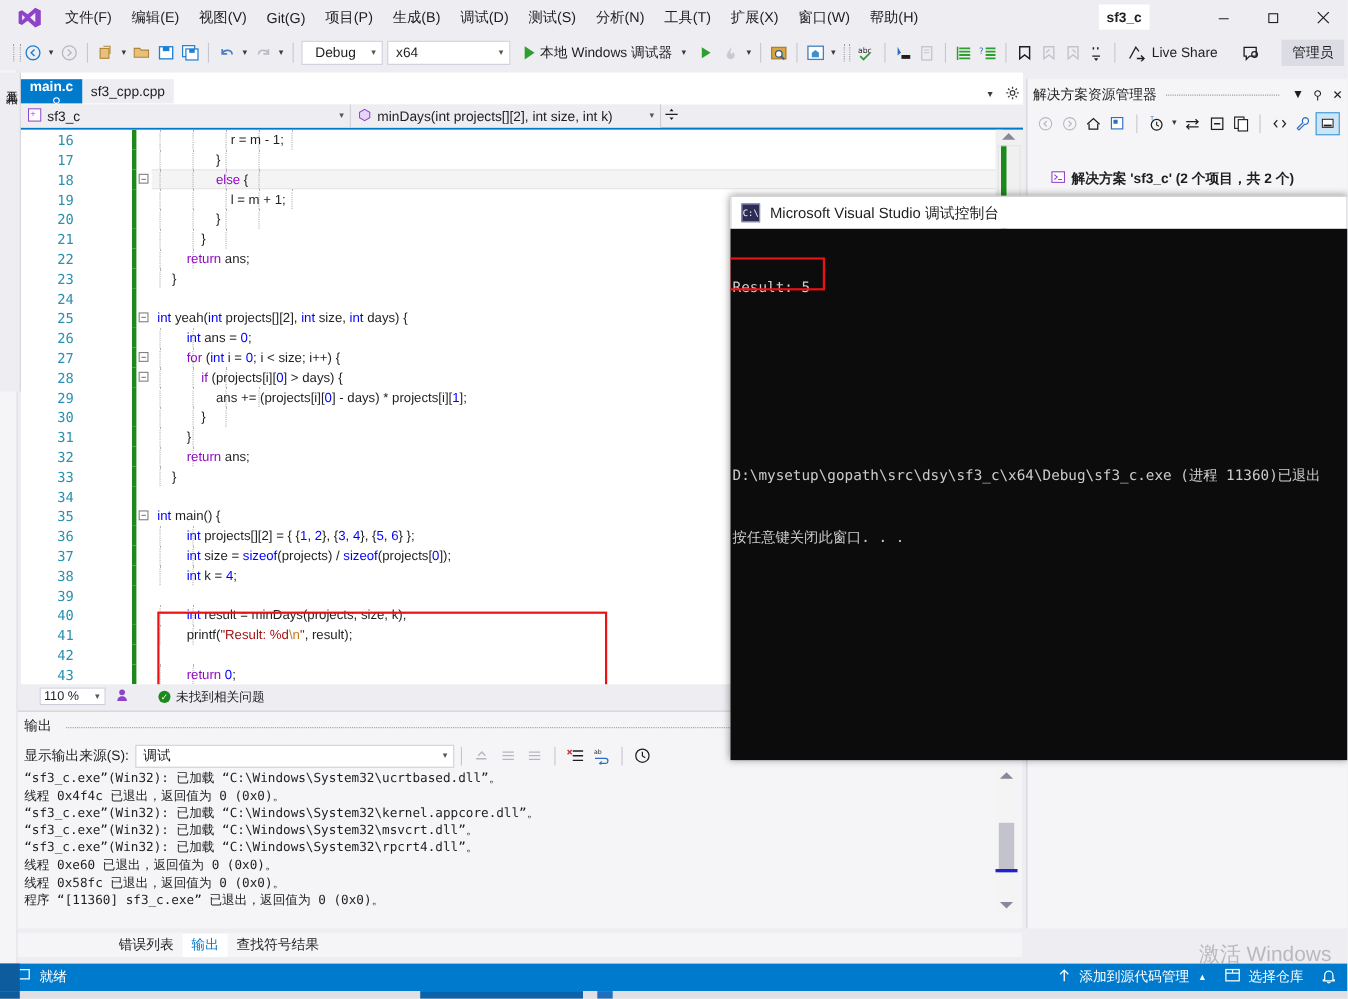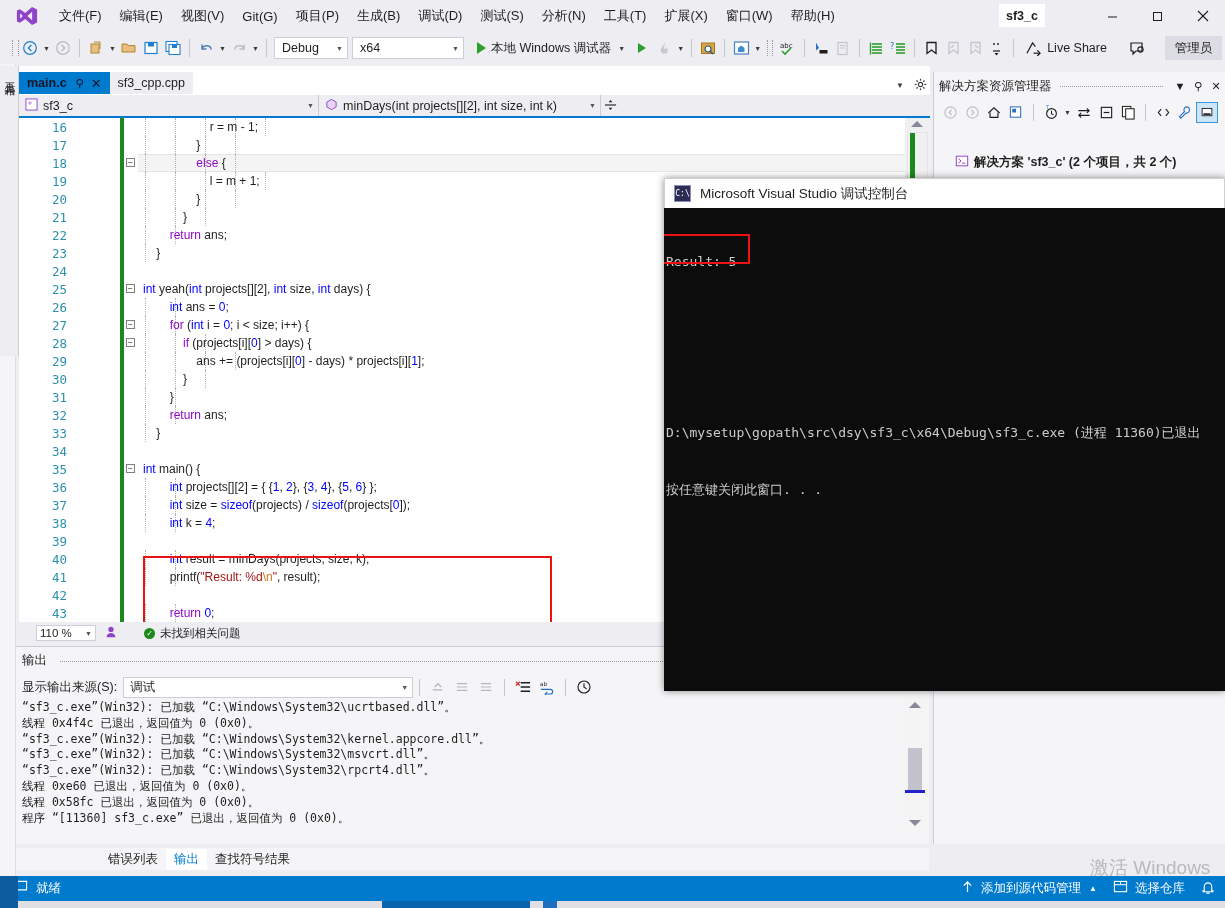--- a/index.html
+++ b/index.html
@@ -50,21 +50,21 @@
   
   .toolbox-tab { position:absolute; left:0; top:66px; width:19px; height:290px; background:#eeeef2;
                  border-right:1px solid #ccccd4; }
   .toolbox-tab .vtext { position:absolute; left:3px; top:8px; width:14px; font-size:11px;
                         writing-mode:vertical-rl; color:#1e1e1e; letter-spacing:1px; }
 
   
   .editor-wrap { position:absolute; left:19px; top:66px; width:911px; height:556px; background:#fff; }
   .tabstrip { position:absolute; left:19px; top:72px; width:911px; height:22px; display:flex; align-items:flex-end; }
   .doctab { height:22px; display:flex; align-items:center; padding:0 8px; font-size:12.5px; }
-  .doctab.active { background:#007acc; color:#0f172a; font-weight:bold; }
+  .doctab.active { background:#007acc; color:#ffffff; font-weight:bold;flex-direction:column; }
   .doctab.inactive { background:#eeeef2; color:#1e1e1e; }
   .doctab .pin { margin-left:9px; font-size:11px; }
   .doctab .x { margin-left:7px; font-size:13px; }
   .tabstrip-right { position:absolute; right:0; bottom:1px; display:flex; align-items:center; }
   .tabstrip-right .d { width:20px; text-align:center; font-size:8px; color:#3b3b3b; }
 
   .navbar2 { position:absolute; left:19px; top:95px; width:911px; height:23px; background:#eeeef2;
              border-bottom:2px solid #007acc; display:flex; align-items:center; }
   .nav-combo { height:21px; background:#eeeef2; display:flex; align-items:center; padding:0 4px 0 6px;
                font-size:12.5px; border-right:1px solid #ccccd4; }
@@ -288,21 +288,21 @@
     <div class="tb-caret">▼</div>
     <div class="tb-btn">
       <svg width="17" height="17" viewBox="0 0 17 17">
           <path d="M13 8.5C11 4.5 4 5 4 9.5" fill="none" stroke="#bcbcc6" stroke-width="1.5"></path>
           <path d="M13 4.5V9H8.5" fill="none" stroke="#bcbcc6" stroke-width="1.5"></path>
         </svg>
     </div>
     <div class="tb-caret">▼</div>
     <div class="tb-sep"></div>
 
-    <div class="tb-combo" style="width:74px;margin-left:2px;">
+    <div class="tb-combo" style="width:74px;margin-left:2px;text-align:center;">
       <span class="lbl">Debug</span>
       <span class="car">▼</span>
     </div>
     <div class="tb-combo" style="width:112px;margin-left:4px;">
       <span class="lbl">x64</span>
       <span class="car">▼</span>
     </div>
 
     <div class="run-btn" style="margin-left:8px;">
       <span class="tri-green"></span>

